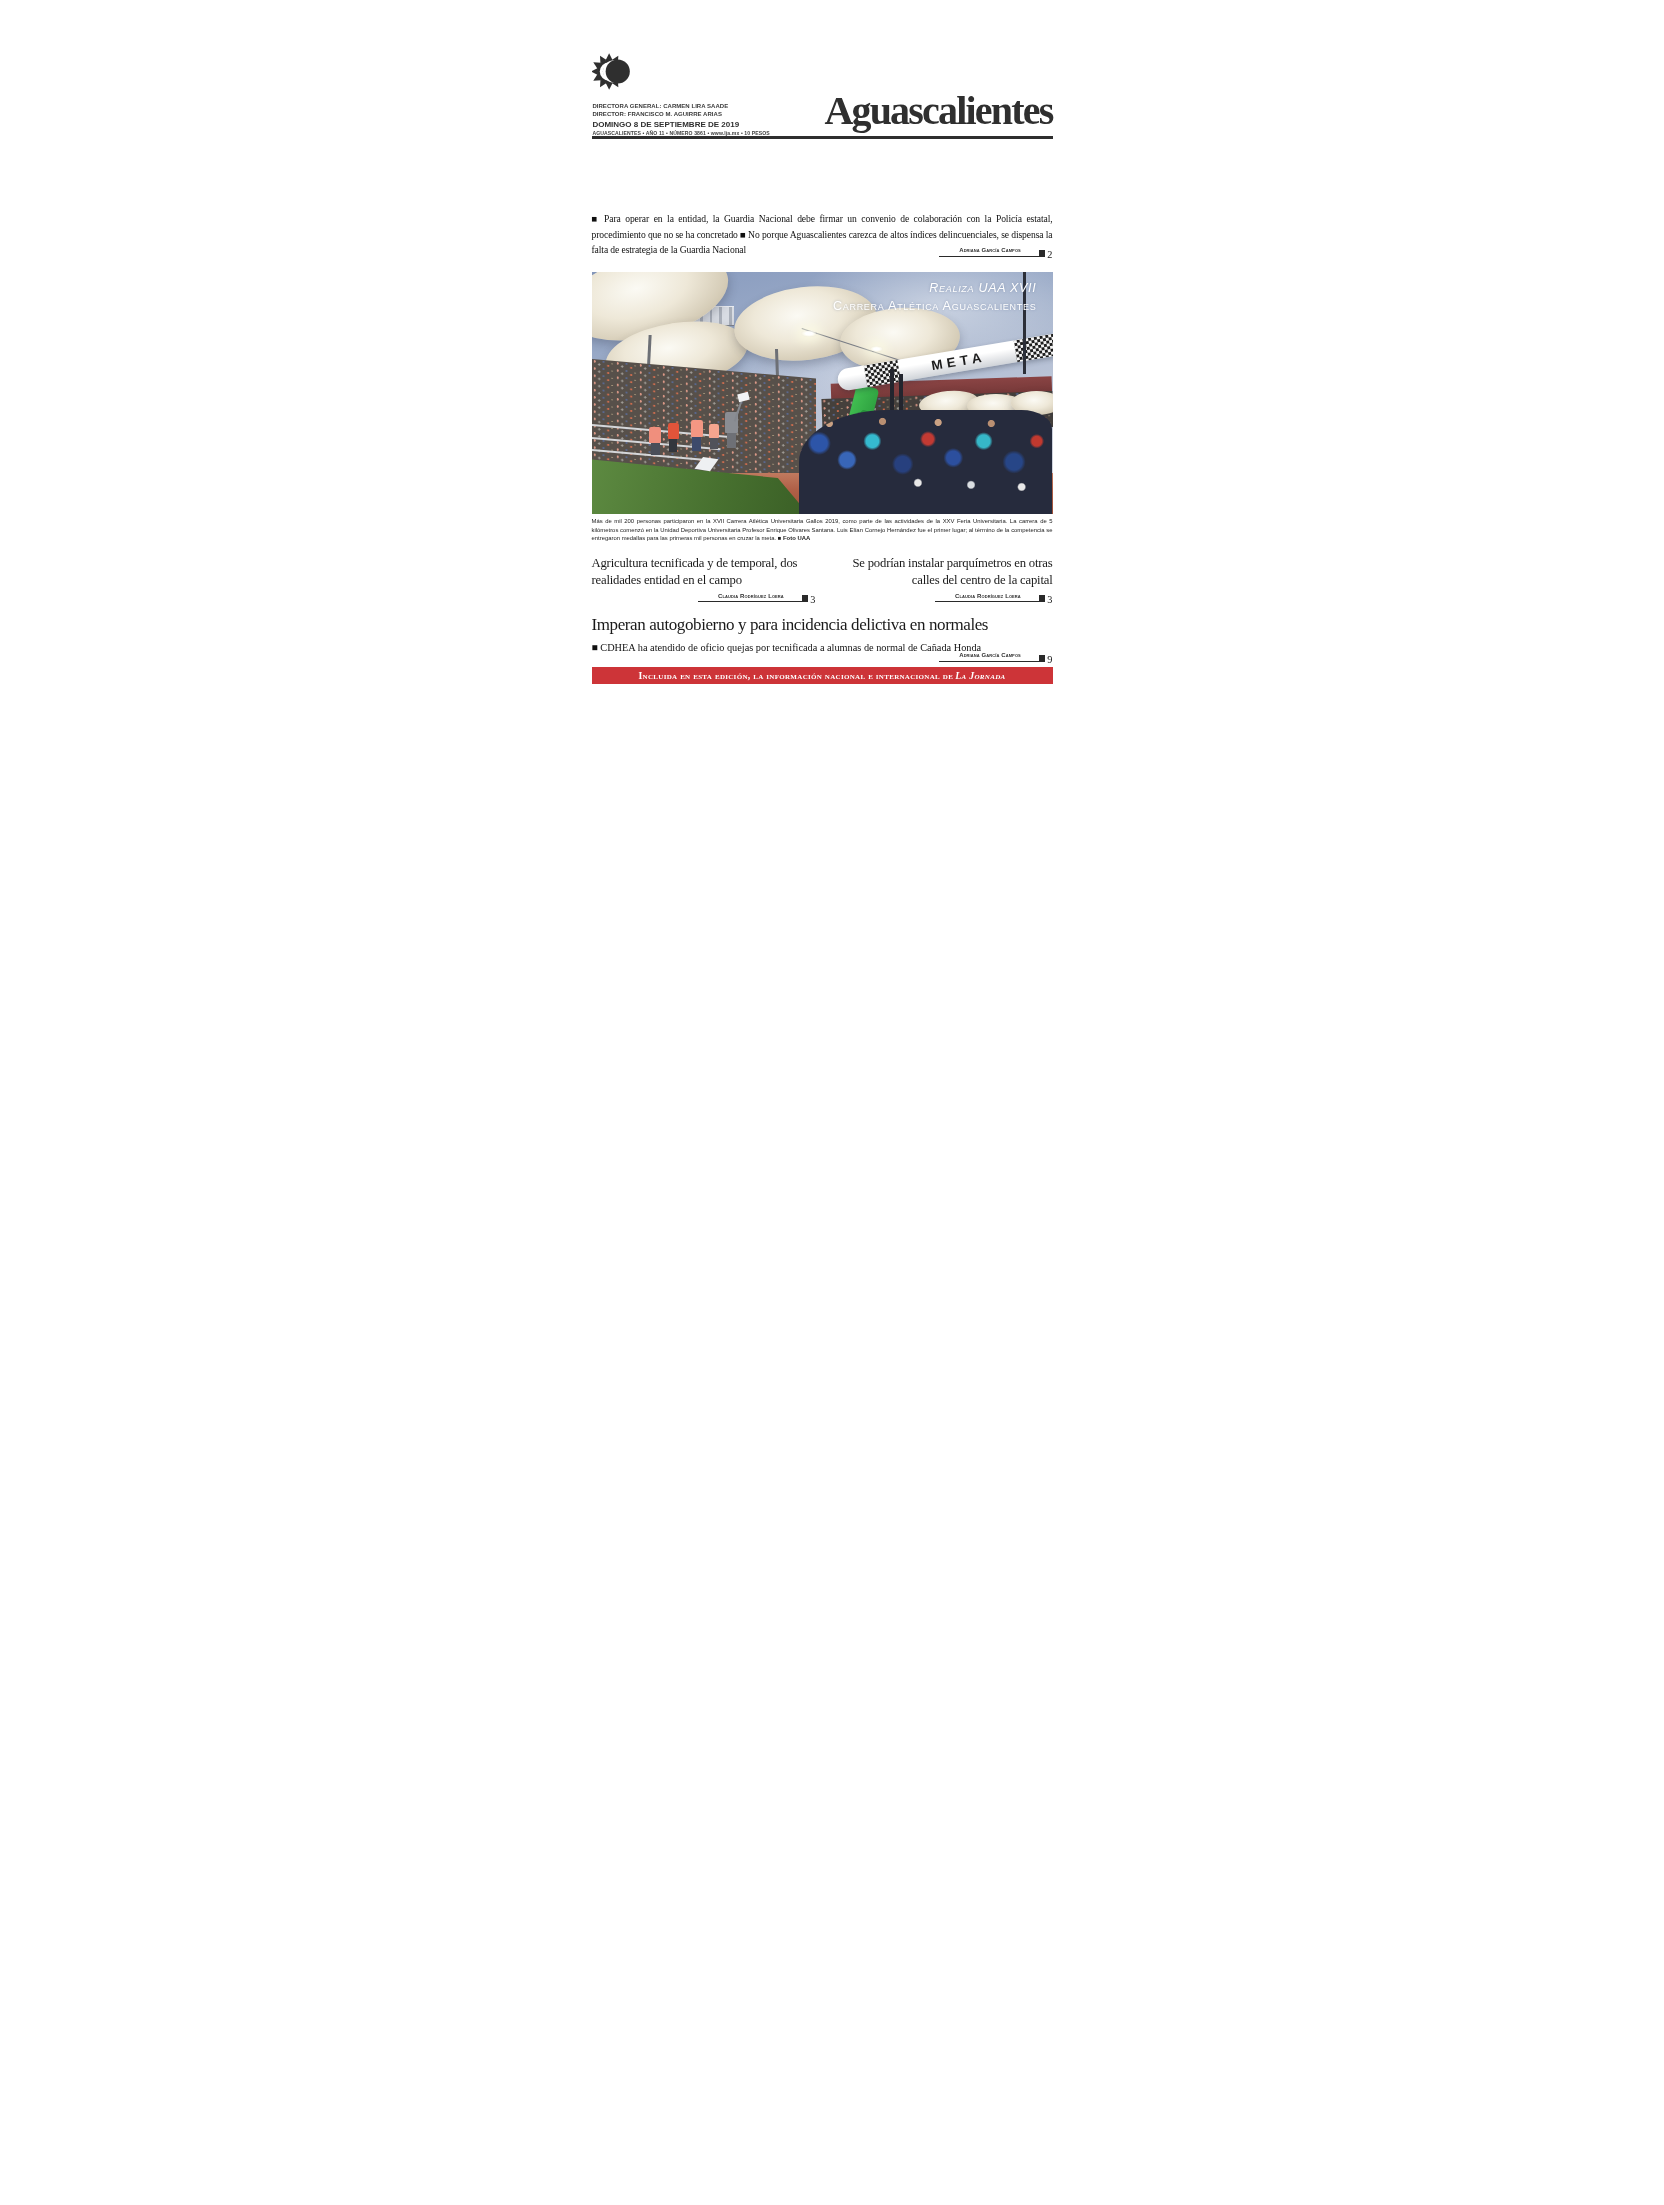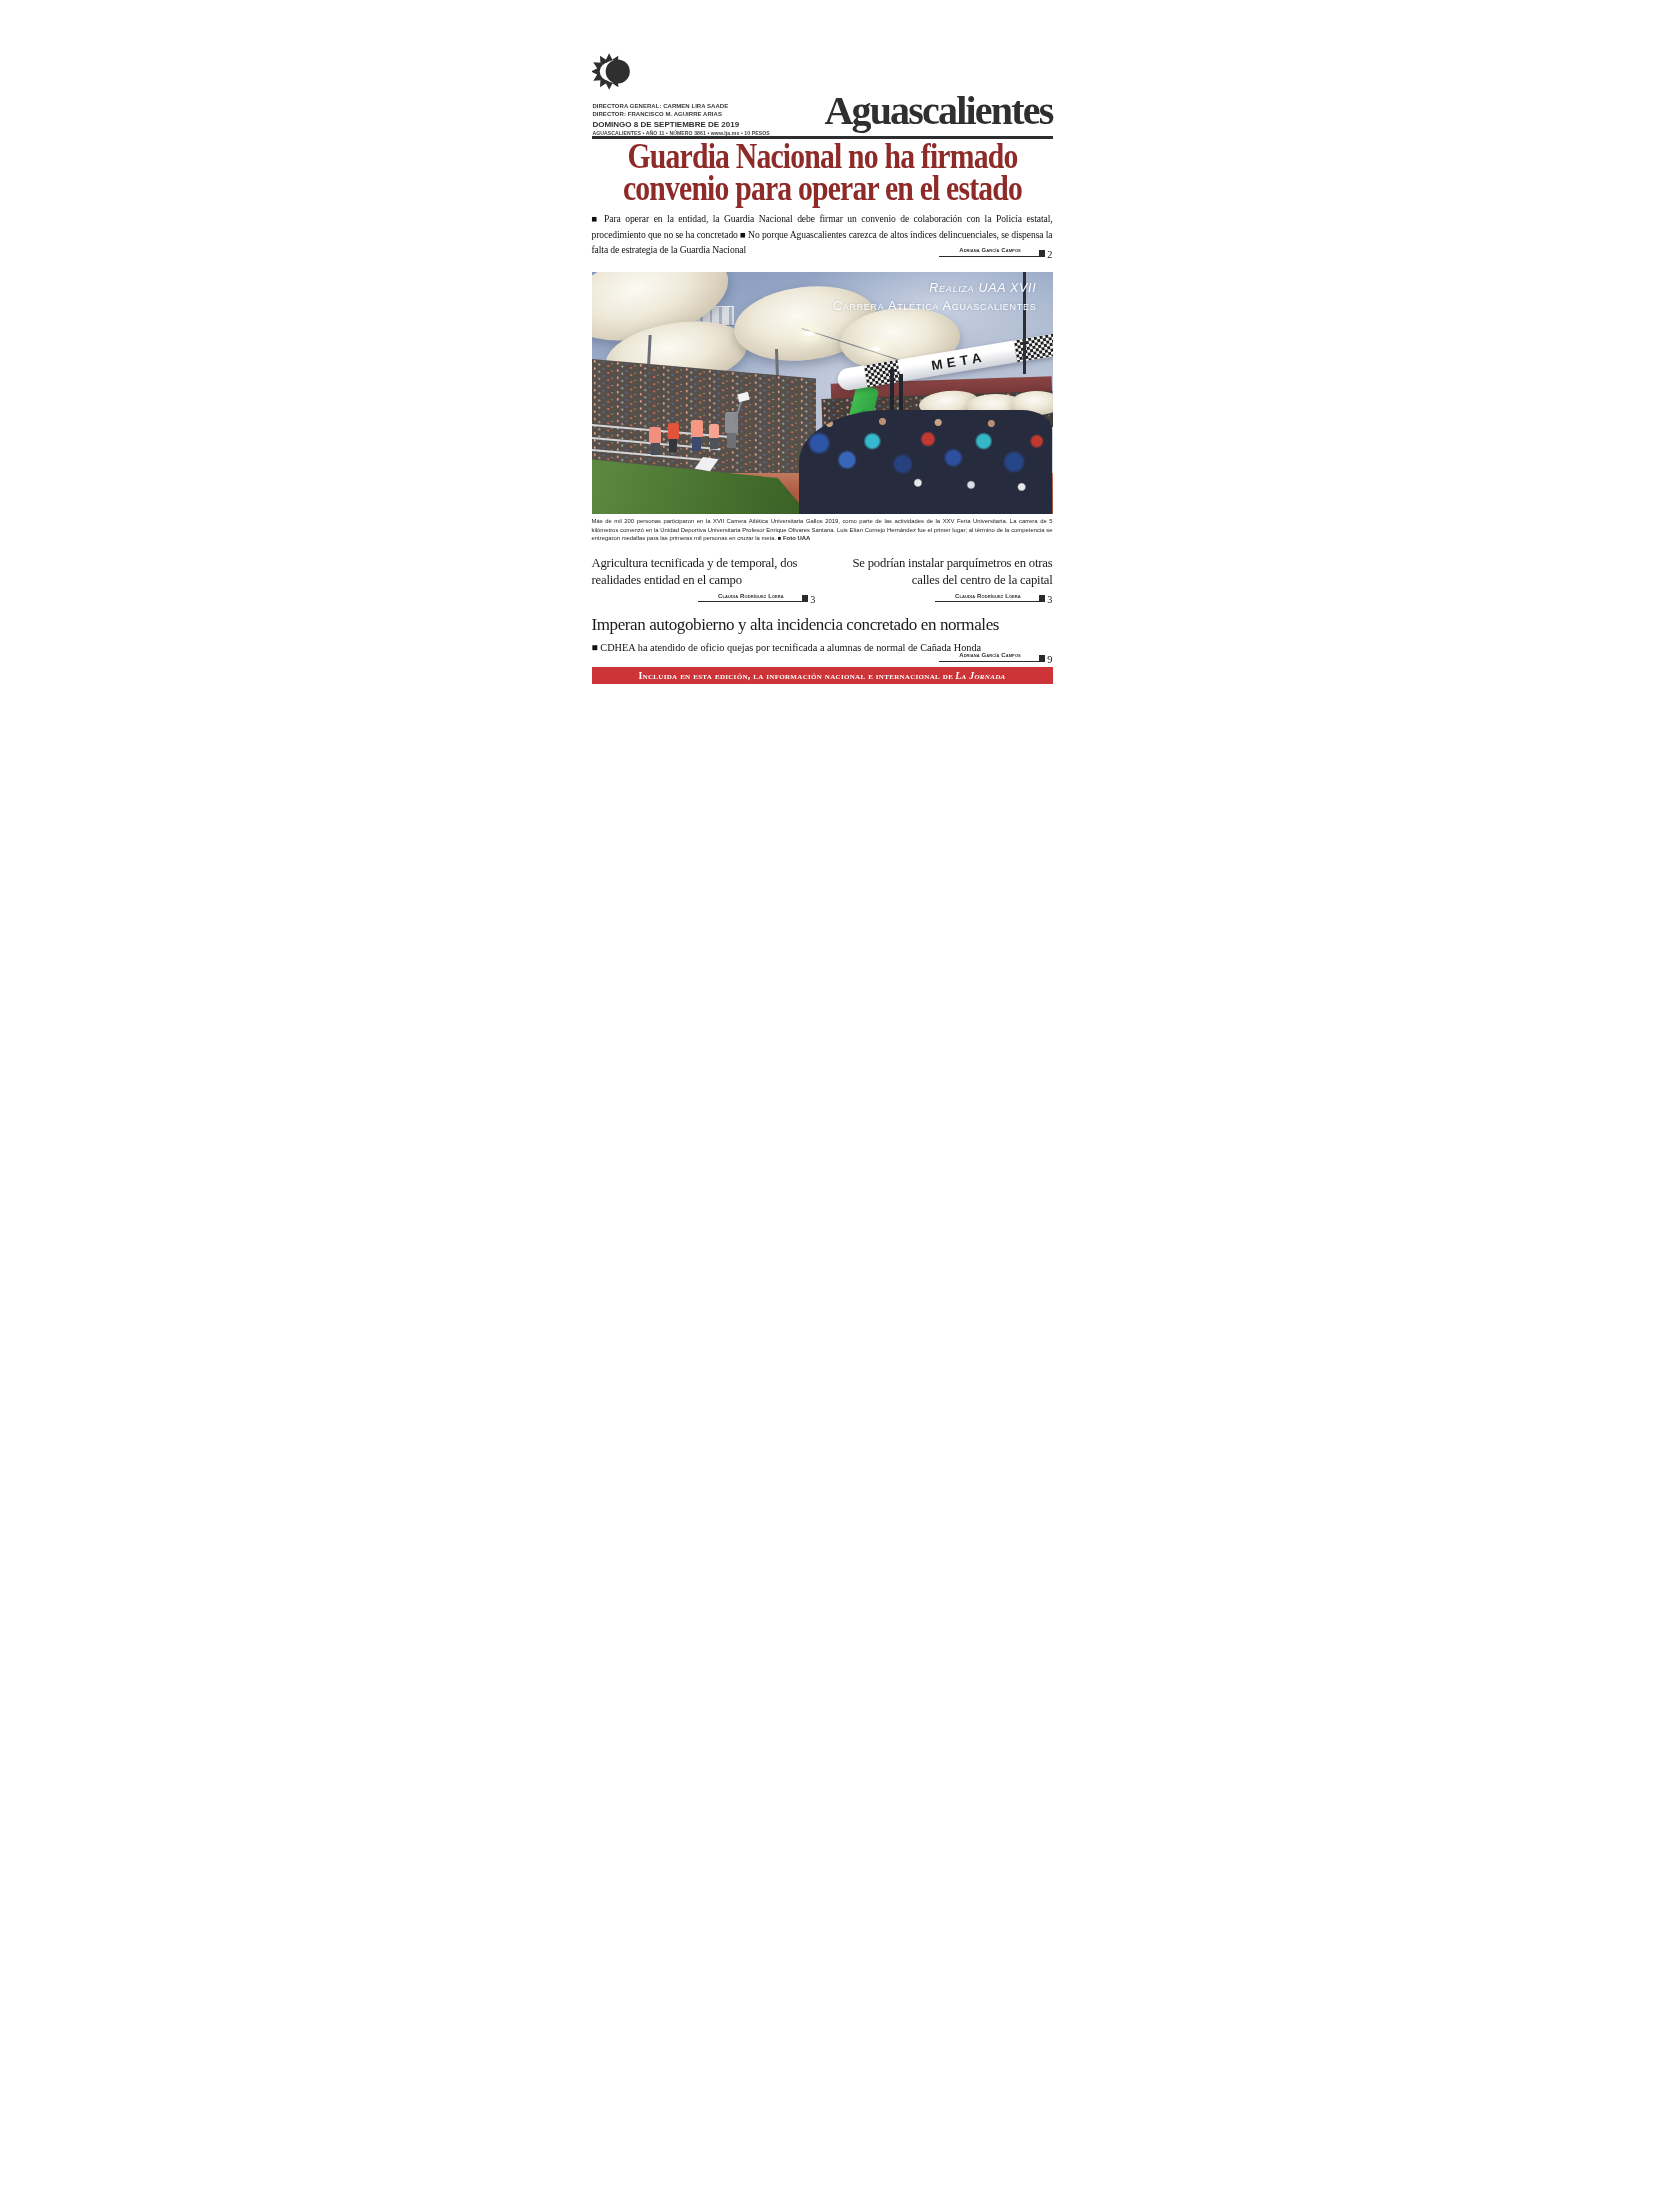--- a/index.html
+++ b/index.html
@@ -244,24 +244,20 @@
 
     <div class="abs directors">
       <div>DIRECTORA GENERAL: CARMEN LIRA SAADE</div>
       <div>DIRECTOR: FRANCISCO M. AGUIRRE ARIAS</div>
     </div>
 
     <div class="abs dateline">DOMINGO 8 DE SEPTIEMBRE DE 2019</div>
     <div class="abs infoline">AGUASCALIENTES • AÑO 11 • NÚMERO 3861 • www.lja.mx • 10 PESOS</div>
     <div class="abs top-rule"></div>
 
-    <div class="abs headline">
-      <div class="headline-line">Guardia Nacional no ha firmado</div>
-      <div class="headline-line">convenio para operar en el estado</div>
-    </div>
 
     <div class="abs deck">■ Para operar en la entidad, la Guardia Nacional debe firmar un convenio de colaboración con la Policía estatal, procedimiento que no se ha concretado ■ No porque Aguascalientes carezca de altos índices delincuenciales, se dispensa la falta de estrategia de la Guardia Nacional</div>
 
     <div class="abs byline-abs1 byline-row">
       <div class="byl-line">
         <span class="byl-name">Adriana García Campos</span>
         <span class="pg-marker"></span>
       </div>
       <span class="pg-num">2</span>
     </div>
@@ -344,21 +340,21 @@
       <div class="sec-head">Se podrían instalar parquímetros en otras calles del centro de la capital</div>
       <div class="sec-byline byline-row">
         <div class="byl-line">
           <span class="byl-name">Claudia Rodríguez Loera</span>
           <span class="pg-marker"></span>
         </div>
         <span class="pg-num">3</span>
       </div>
     </div>
 
-    <div class="abs bottom-head">Imperan autogobierno y alta incidencia concretado en normales</div>
+    <div class="abs bottom-head">Imperan autogobierno y para incidencia delictiva en normales</div>
     <div class="abs bottom-deck">■ CDHEA ha atendido de oficio quejas por tecnificada a alumnas de normal de Cañada Honda</div>
     <div class="abs byline-abs9 byline-row">
       <div class="byl-line">
         <span class="byl-name">Adriana García Campos</span>
         <span class="pg-marker"></span>
       </div>
       <span class="pg-num">9</span>
     </div>
 
     <div class="abs banner">

